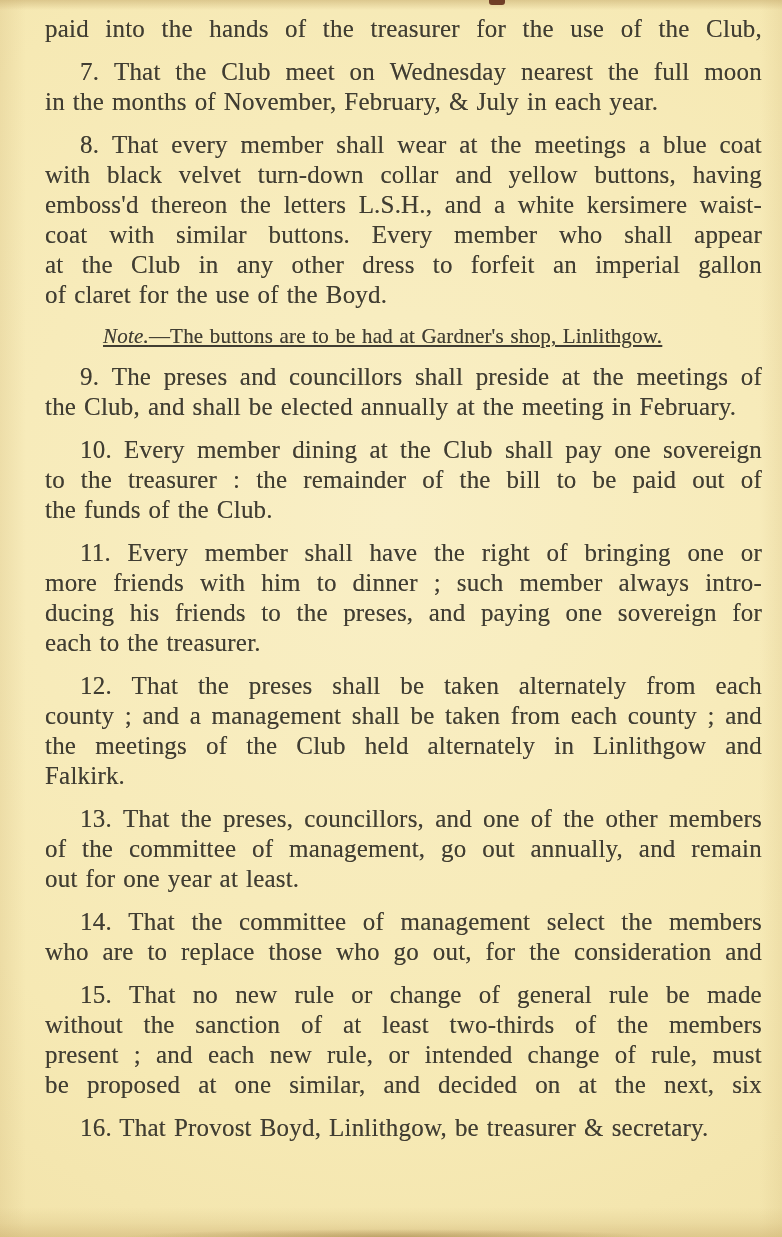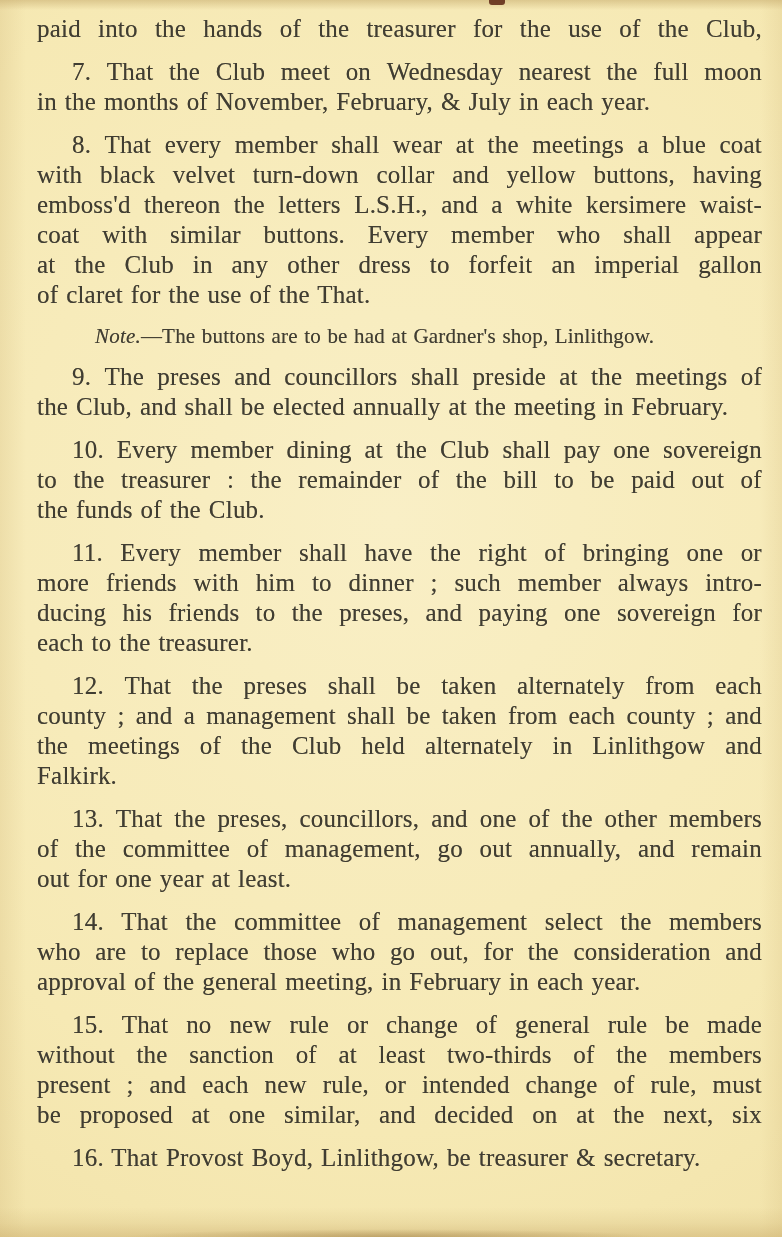--- a/index.html
+++ b/index.html
@@ -18,40 +18,41 @@
   }
   #text-block {
     position: absolute;
     left: 37px;
     right: 20px;
     top: 14px;
     color: #403d32;
     text-shadow: 0 0 0.5px rgba(64,61,50,0.55);
     letter-spacing: 0.2px;
   }
-  .para { margin: 0 0 13px 0; }
+  .para { margin: 0 0 13px 8px; }
   .line {
     height: 30px;
     line-height: 30px;
     font-size: 25px;
     white-space: nowrap;
   }
   .line.just {
     display: flex;
     justify-content: space-between;
     white-space: normal;
   }
   .line.last { word-spacing: 1.5px; }
   .line.first-indent { padding-left: 35px; }
   .para.note-para .line {
     font-size: 21px;
     height: 26px;
     line-height: 26px;
     padding-left: 58px;
     word-spacing: 1px;
+    text-decoration: underline;
   }
   .note-label { font-style: italic; }
   #top-mark {
     position: absolute;
     left: 489px; top: 0;
     width: 16px; height: 5px;
     border-radius: 0 0 3px 3px;
     background: #5c2413;
     opacity: 0.85;
   }
@@ -157,21 +158,21 @@
           <span>in</span>
           <span>any</span>
           <span>other</span>
           <span>dress</span>
           <span>to</span>
           <span>forfeit</span>
           <span>an</span>
           <span>imperial</span>
           <span>gallon</span>
         </div>
-        <div class="line last">of claret for the use of the That.</div>
+        <div class="line last">of claret for the use of the Boyd.</div>
       </div>
       <div class="para note-para">
         <div class="line last"><span class="note-label">Note.</span><span>—The buttons are to be had at Gardner's shop, Linlithgow.</span></div>
       </div>
       <div class="para">
         <div class="line just first-indent">
           <span>9.</span>
           <span>The</span>
           <span>preses</span>
           <span>and</span>
@@ -348,21 +349,20 @@
           <span>replace</span>
           <span>those</span>
           <span>who</span>
           <span>go</span>
           <span>out,</span>
           <span>for</span>
           <span>the</span>
           <span>consideration</span>
           <span>and</span>
         </div>
-        <div class="line last">approval of the general meeting, in February in each year.</div>
       </div>
       <div class="para">
         <div class="line just first-indent">
           <span>15.</span>
           <span>That</span>
           <span>no</span>
           <span>new</span>
           <span>rule</span>
           <span>or</span>
           <span>change</span>

